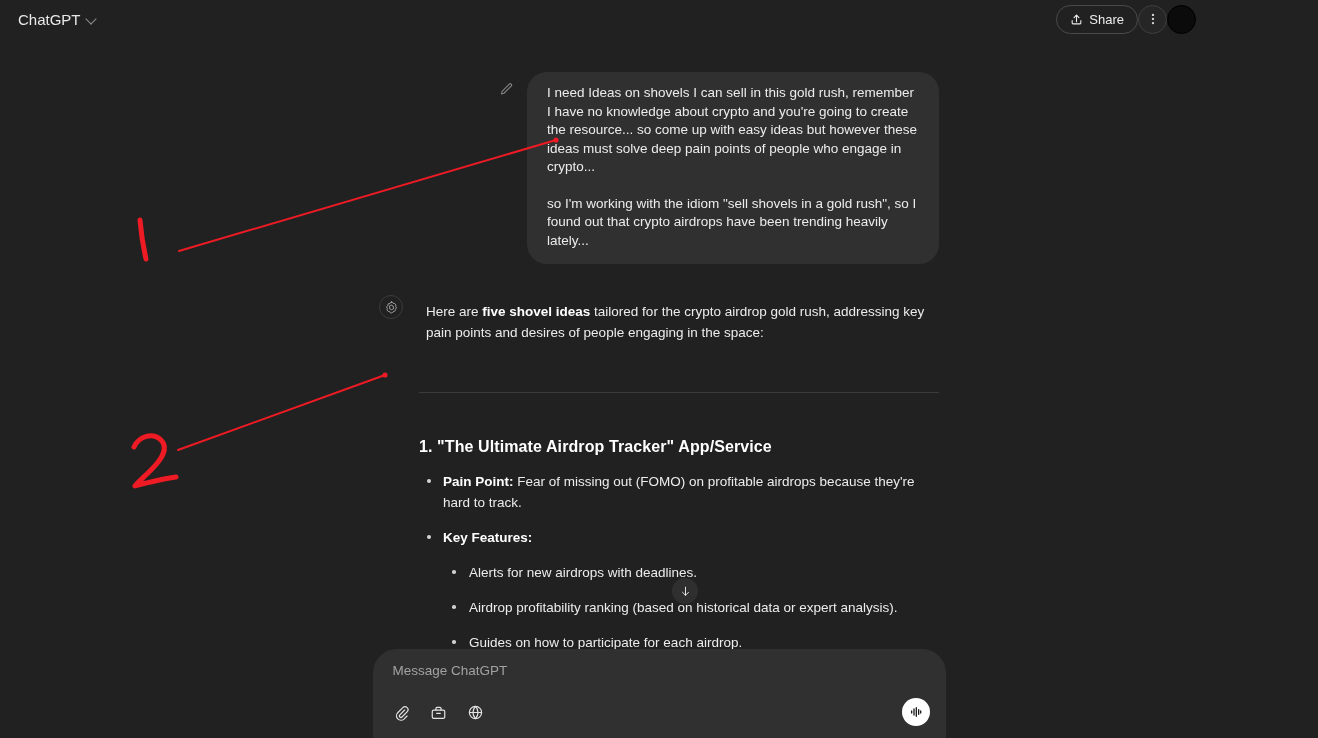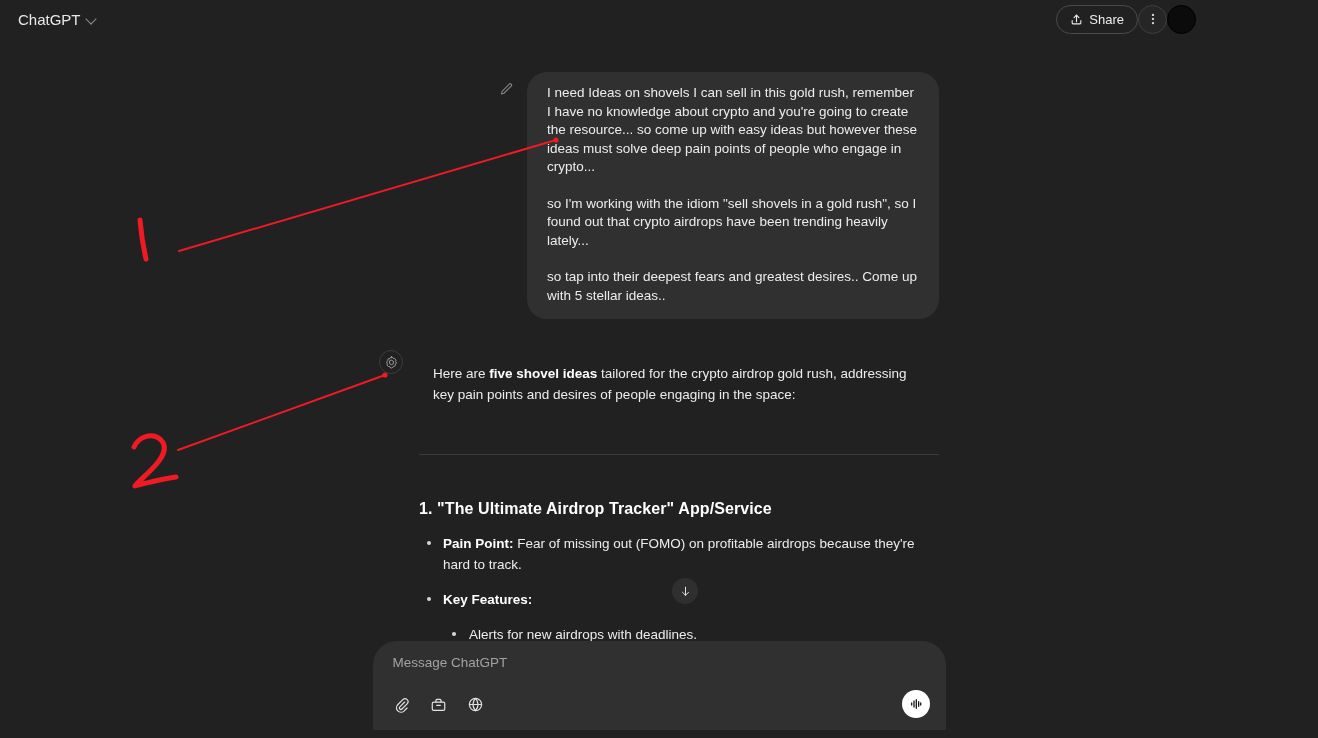--- a/index.html
+++ b/index.html
@@ -168,21 +168,21 @@
   }
   .gpt-avatar svg { width: 15px; height: 15px; display: block; }
 
   .assistant-body {
     flex: 1 1 auto;
     font-size: 13.5px;
     line-height: 21px;
     color: #ececec;
     min-width: 0;
   }
-  .assistant-body .intro { margin: 14px; }
+  .assistant-body .intro { margin: 7px; }
   .assistant-body b, .assistant-body strong { font-weight: 700; color: #fff; }
 
   hr.sep {
     border: 0;
     border-top: 1px solid #3b3b3b;
     margin: 49px 0 0 0;
   }
 
   h3.idea-title {
     font-size: 16px;
@@ -248,21 +248,21 @@
     cursor: pointer;
   }
   .scroll-cursor svg { width: 13px; height: 13px; display: block; }
 
   
   .composer-wrap {
     position: absolute;
     left: 0;
     bottom: 0;
     width: 1318px;
-    padding-bottom: 8px;
+    padding-bottom: 0;
     display: flex;
     justify-content: center;
     z-index: 25;
   }
   .composer {
     width: 573px;
     min-height: 85px;
     background: #303030;
     border-radius: 24px 24px 0 0;
     padding: 14px 16px 12px 16px;
@@ -357,21 +357,20 @@
 
     <div class="user-turn">
       <div class="edit-btn">
         <svg class="pencil" viewBox="0 0 24 24" fill="none" stroke="#bdbdbd" stroke-width="1.8" stroke-linecap="round" stroke-linejoin="round">
           <path d="M16.5 3.5a2.1 2.1 0 0 1 3 3L8 18l-4 1 1-4z"></path>
         </svg>
       </div>
       <div class="user-bubble">
         <p>I need Ideas on shovels I can sell in this gold rush, remember I have no knowledge about crypto and you're going to create the resource... so come up with easy ideas but however these ideas must solve deep pain points of people who engage in crypto...</p>
         <p>so I'm working with the idiom "sell shovels in a gold rush", so I found out that crypto airdrops have been trending heavily lately...</p>
-        <p>so tap into their deepest fears and greatest desires.. Come up with 5 stellar ideas..</p>
       </div>
     </div>
 
     <div class="assistant-turn">
       <div class="gpt-avatar">
         <svg viewBox="0 0 24 24" fill="none" stroke="#d3d3d3" stroke-width="1.1" stroke-linejoin="round" stroke-linecap="round">
           <path d="M12 3.2a3.2 3.2 0 0 1 3.1 2.4 3.2 3.2 0 0 1 3.6 4.5 3.2 3.2 0 0 1-.6 4.9 3.2 3.2 0 0 1-3.6 3.7A3.2 3.2 0 0 1 12 20.8a3.2 3.2 0 0 1-3.1-2.4 3.2 3.2 0 0 1-3.6-4.5 3.2 3.2 0 0 1 .6-4.9A3.2 3.2 0 0 1 9.5 5.6 3.2 3.2 0 0 1 12 3.2z"></path>
           <path d="M12 8.3 15 10v4l-3 1.7L9 14v-4z"></path>
         </svg>
       </div>

